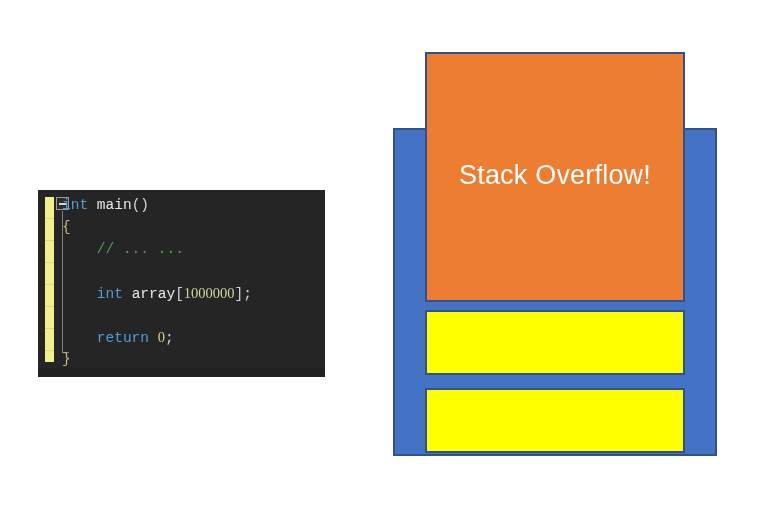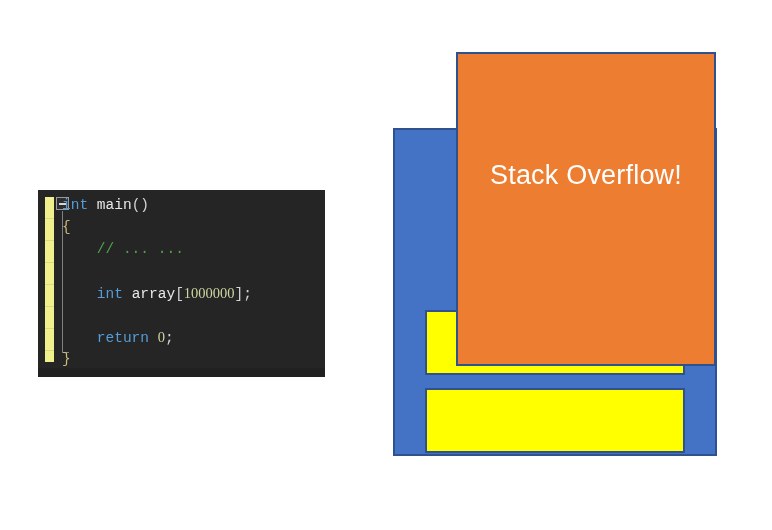--- a/index.html
+++ b/index.html
@@ -92,28 +92,27 @@
     border:2px solid #2F528F;
     box-sizing:border-box;
   }
   .frame{
     position:absolute;
     box-sizing:border-box;
     border:2px solid #2F528F;
   }
   .frame-overflow{
     left:35px;top:7px;
-    width:260px;height:314px;
+    width:260px;height:250px;
     background:#ED7D31;
     color:#ffffff;
     display:flex;
     align-items:flex-start;
     justify-content:center;
     z-index:3;
-    margin-left:31px;
   }
   .overflow-label{
     margin-top:106px;
     font-family:"Liberation Sans",sans-serif;
     font-size:27px;
     font-weight:400;
     color:#ffffff;
     letter-spacing:0.2px;
     white-space:nowrap;
   }

